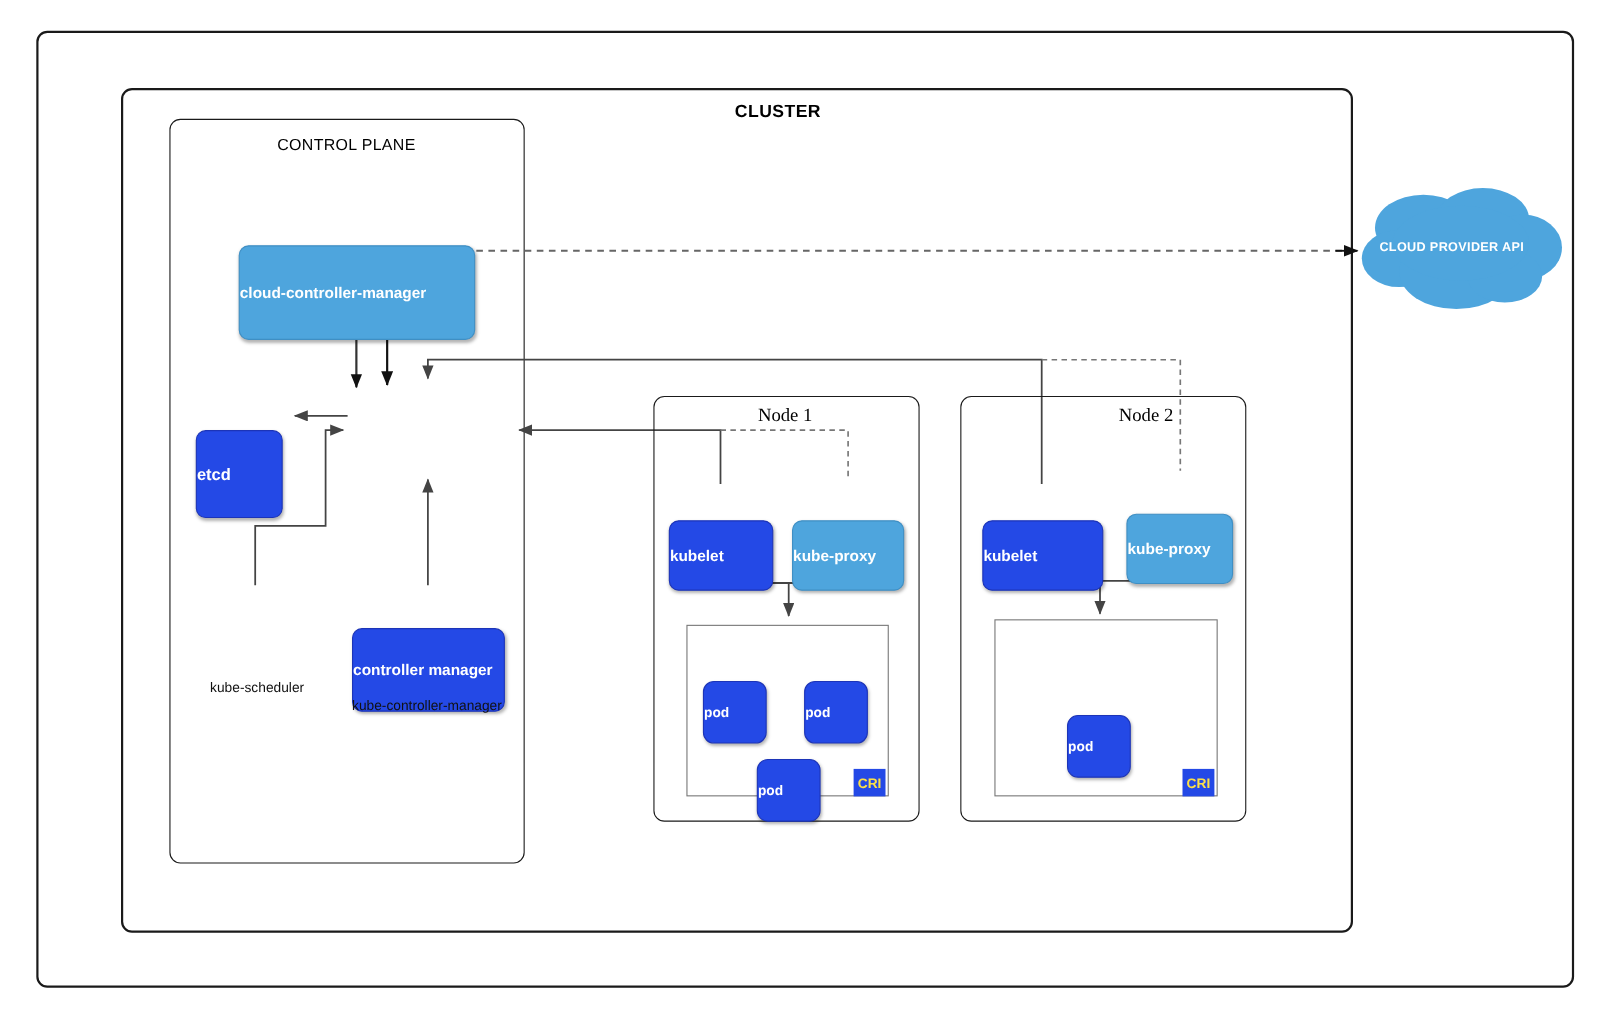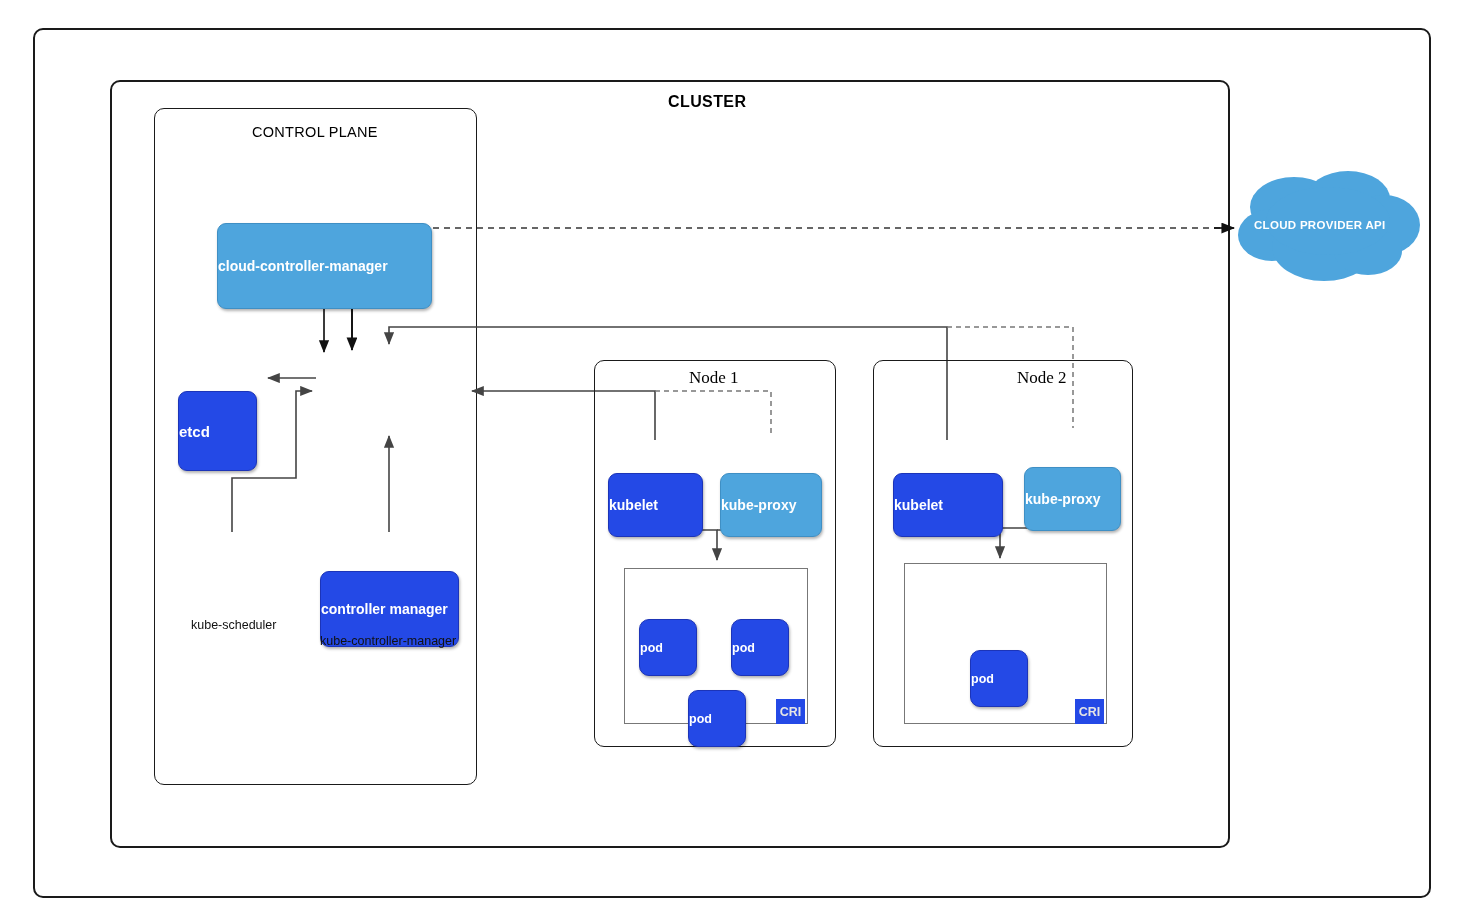--- a/index.html
+++ b/index.html
@@ -23,21 +23,21 @@
 
   
   .box{position:absolute;border-radius:9px;display:flex;align-items:center;
        justify-content:flex-start;color:#fff;font-weight:bold;
        font-family:"Liberation Sans",sans-serif;text-align:center;
        box-shadow:1px 2px 3px rgba(0,0,0,.30);box-sizing:border-box;margin-top:39px;}
   .box.dark{background:#2449e6;border:1.5px solid #1c34b8;}
   .box.light{background:#4ea5dd;border:1.5px solid #3f8fc4;}
   .box.pod{background:#2449e6;border:1.5px solid #1c34b8;border-radius:10px;font-size:12.5px;}
 
-  .cri{position:absolute;background:#2449e6;color:#e5e5e5;font-weight:bold;font-size:12.5px;
+  .cri{position:absolute;background:#2449e6;color:#fde047;font-weight:bold;font-size:12.5px;
        display:flex;align-items:center;justify-content:center;
        font-family:"Liberation Sans",sans-serif;}
 
   
   .cloud{position:absolute;}
   .cloud-label{position:absolute;color:#fff;font-weight:bold;font-size:11.5px;
       letter-spacing:.3px;font-family:"Liberation Sans",sans-serif;white-space:nowrap;}
 
   svg.lines{position:absolute;left:0;top:0;width:1460px;height:922px;pointer-events:none;}
 </style>

